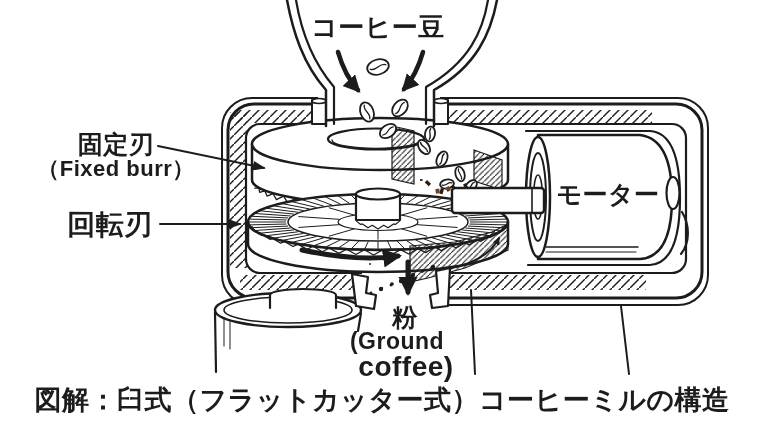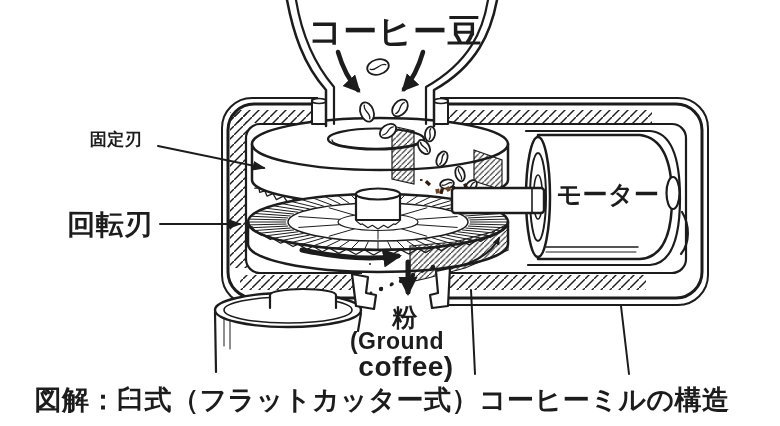--- a/index.html
+++ b/index.html
@@ -281,23 +281,24 @@
   </g>
 
   <g>
     <path class="k" stroke-width="4.5" marker-end="url(#mA)" d="M338,52 Q345,76 358,90"></path>
     <path class="k" stroke-width="4.5" marker-end="url(#mA)" d="M423,52 Q416,76 404,89"></path>
     <path class="k" stroke-width="2" marker-end="url(#mB)" d="M158,146 L264,168"></path>
     <path class="k" stroke-width="2" marker-end="url(#mB)" d="M160,224 L240,224"></path>
   </g>
 </svg>
 
-<div class="lbl" style="left:308px;top:14px;width:140px;font-size:34px;">コーヒー豆</div>
-
-<div class="lbl" style="left:56px;top:131px;width:120px;font-size:17px;">固定刃</div>
+<div class="lbl" style="left:308px;top:14px;width:140px;font-size:26px;">コーヒー豆</div>
+
+<div class="lbl" style="left:56px;top:131px;width:120px;font-size:25px;">固定刃</div>
+<div class="lbl" style="left:36px;top:157px;width:160px;font-size:22px;">（Fixed burr）</div>
 
 <div class="lbl" style="left:50px;top:210px;width:120px;font-size:28px;">回転刃</div>
 
 <div class="lbl" style="left:548px;top:181px;width:120px;font-size:25px;">モーター</div>
 
 <div class="lbl" style="left:375px;top:304px;width:60px;font-size:25px;">粉</div>
 <div class="lbl" style="left:327px;top:329px;width:140px;font-size:23px;">(Ground</div>
 <div class="lbl" style="left:336px;top:352px;width:140px;font-size:28px;">coffee)</div>
 
 <div class="lbl" style="left:0;top:386px;width:764px;font-size:27px;">図解：臼式（フラットカッター式）コーヒーミルの構造</div>

